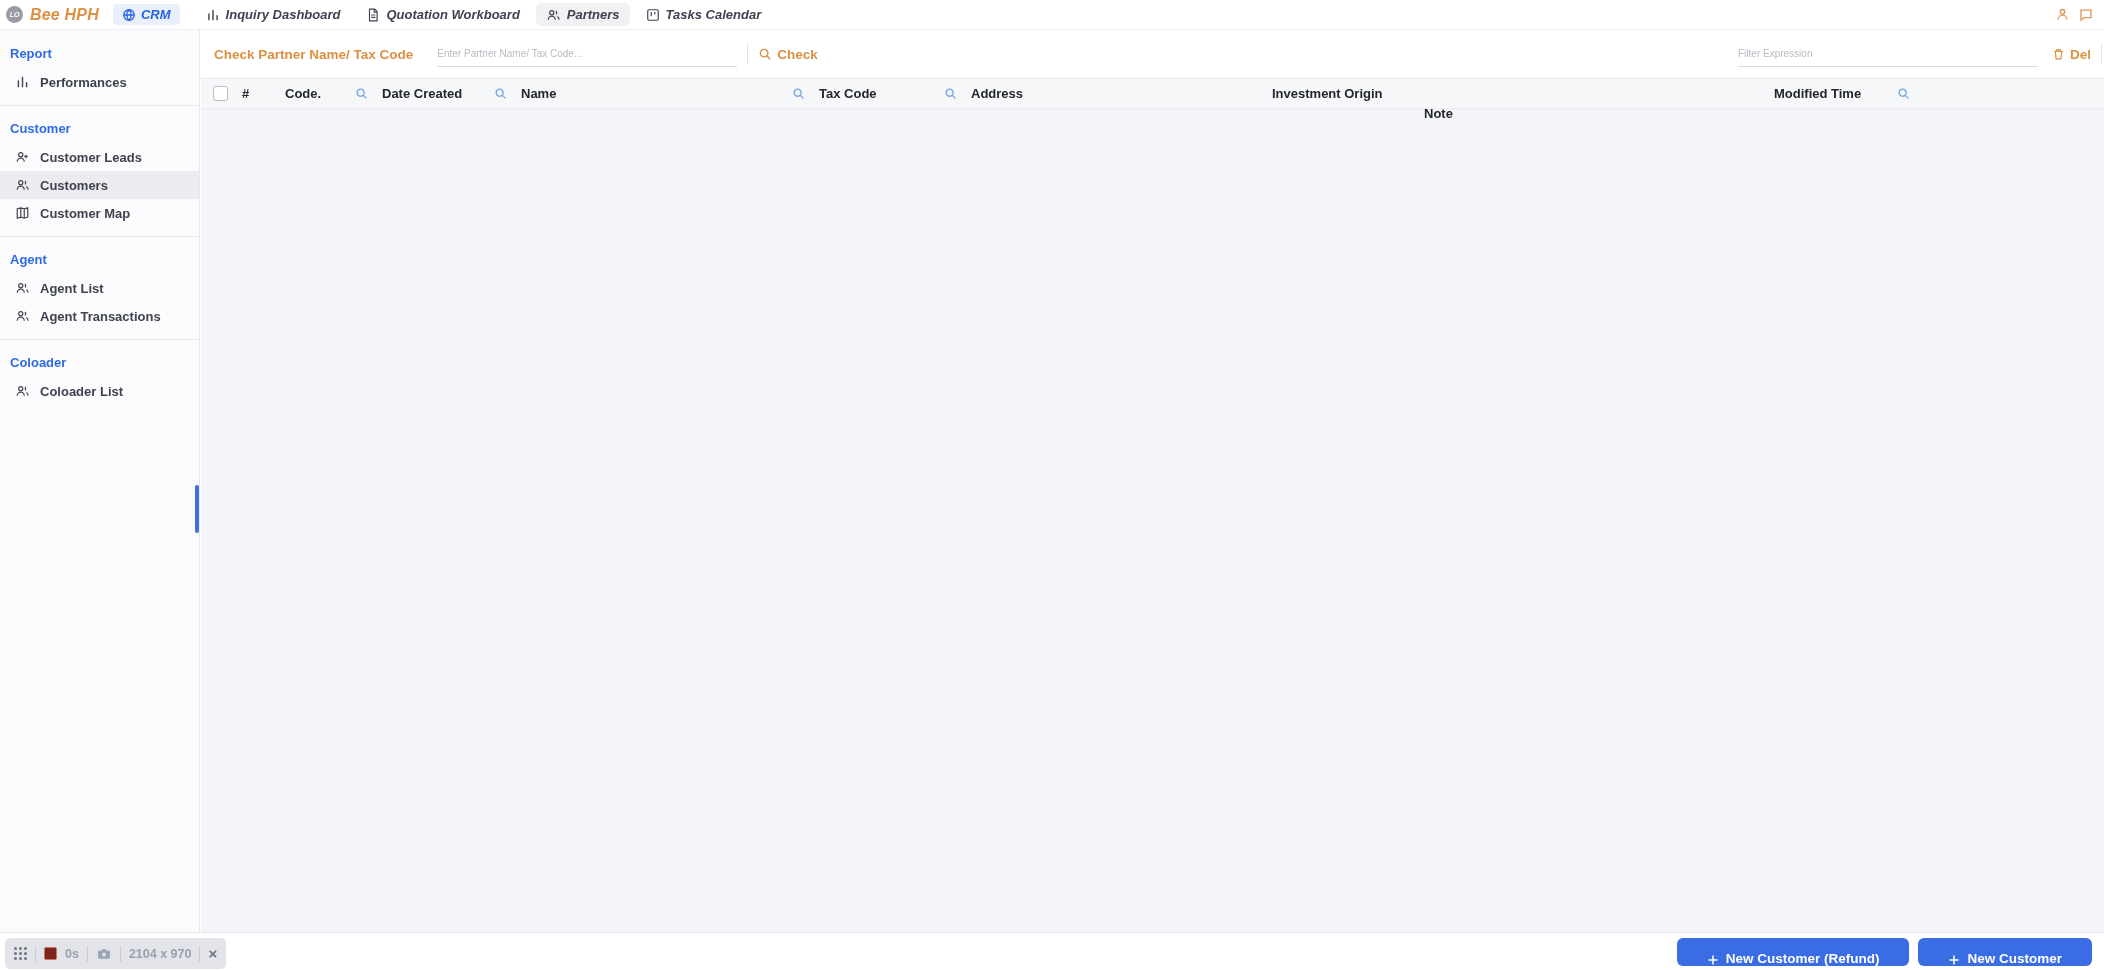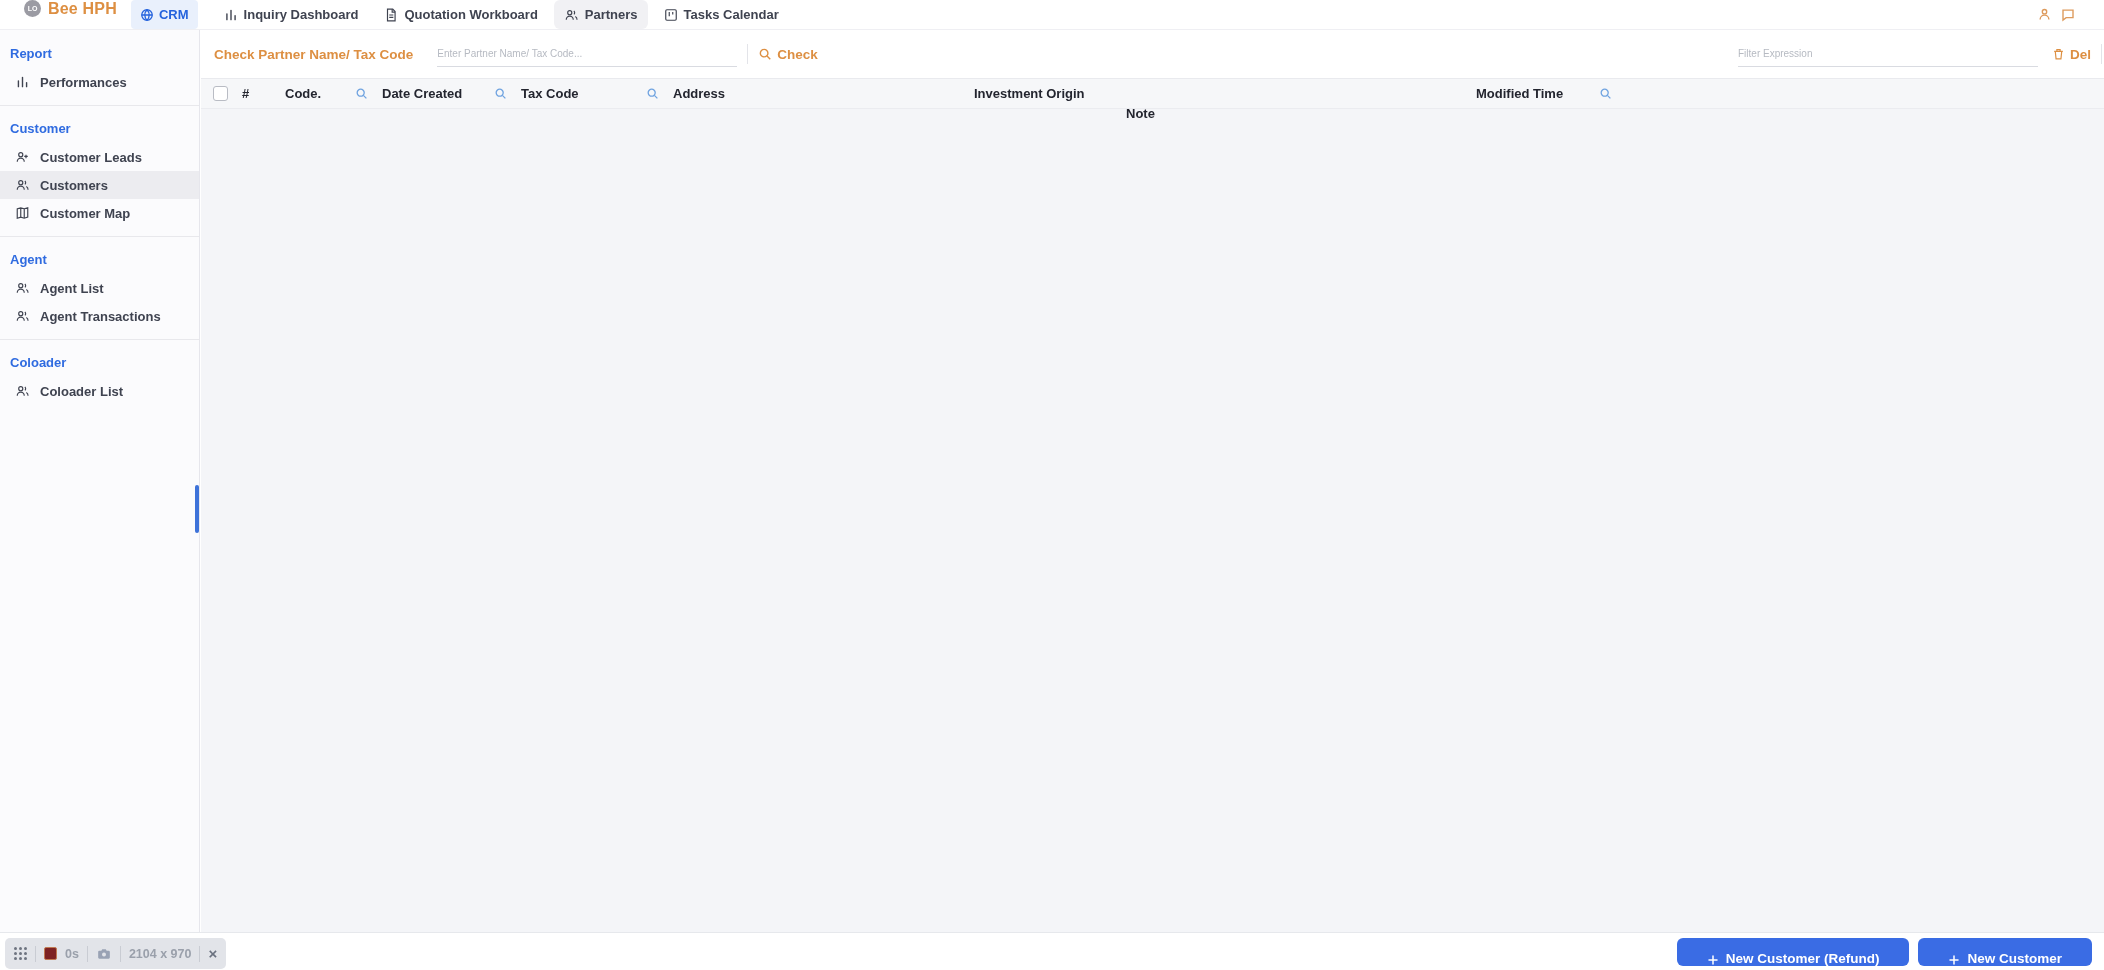--- a/index.html
+++ b/index.html
@@ -2,21 +2,21 @@
 <html><head>
 <meta charset="utf-8">
 <style>
   * { margin:0; padding:0; box-sizing:border-box; }
   html,body { width:2104px; height:970px; overflow:hidden;
     font-family:"Liberation Sans", sans-serif; background:#ffffff; }
 
   
   .topbar { position:absolute; left:0; top:0; width:2104px; height:30px;
     background:#ffffff; border-bottom:1px solid #efeff3;
-    display:flex; padding:0 24px; z-index:30; }
+    display:flex; align-items:center; padding:0 6px; z-index:30;font-style:italic; }
   .logo-circle { width:17px; height:17px; border-radius:50%; background:#9b9ba3;
     color:#fff; font-size:7px; font-weight:bold; display:flex; align-items:center;
     justify-content:center; flex:0 0 auto; }
   .brand { color:#dd8f42; font-weight:bold; font-size:16px; margin:0 14px 0 7px; letter-spacing:.2px; }
   .crm-chip { display:flex; align-items:center; gap:5px; background:#e9f0fc; color:#2563dd;
     font-weight:bold; font-size:13px; padding:3px 9px; border-radius:4px; margin-right:16px; }
   .tab { display:flex; align-items:center; gap:6px; color:#3f4350; font-size:13px;
     font-weight:600; padding:4px 10px; border-radius:6px; margin-right:6px; cursor:pointer; }
   .tab.active { background:#f1f1f4; }
   .topbar-right { margin-left:auto; display:flex; align-items:center; gap:8px; padding-right:4px; }
@@ -279,20 +279,29 @@
       <span>Code.</span>
       <span class="search-glyph">
         <svg width="13" height="13" viewBox="0 0 24 24" fill="none" stroke="#6fa3e0" stroke-width="2.4">
           <circle cx="10.5" cy="10.5" r="6.5"></circle>
             <path d="M15.5 15.5L21 21"></path>
           </svg>
         </span>
     </div>
     <div class="th" style="width:139px;text-align:center;">
       <span>Date Created</span>
+      <span class="search-glyph">
+        <svg width="13" height="13" viewBox="0 0 24 24" fill="none" stroke="#6fa3e0" stroke-width="2.4">
+          <circle cx="10.5" cy="10.5" r="6.5"></circle>
+            <path d="M15.5 15.5L21 21"></path>
+          </svg>
+        </span>
+    </div>
+    <div class="th" style="width:298px;">
+      <span>Name</span>
       <span class="search-glyph">
         <svg width="13" height="13" viewBox="0 0 24 24" fill="none" stroke="#6fa3e0" stroke-width="2.4">
           <circle cx="10.5" cy="10.5" r="6.5"></circle>
             <path d="M15.5 15.5L21 21"></path>
           </svg>
         </span>
     </div>
     <div class="th" style="width:152px;">
       <span>Tax Code</span>
       <span class="search-glyph">

